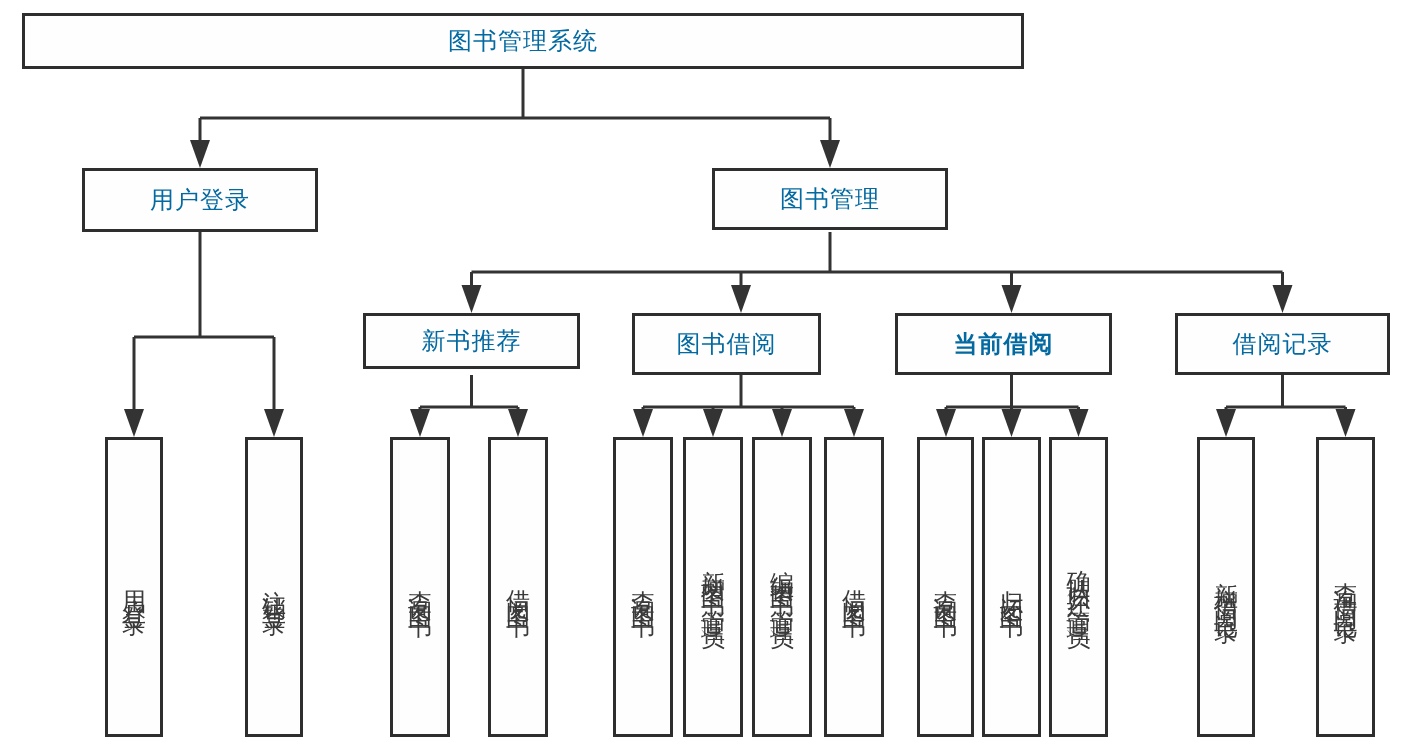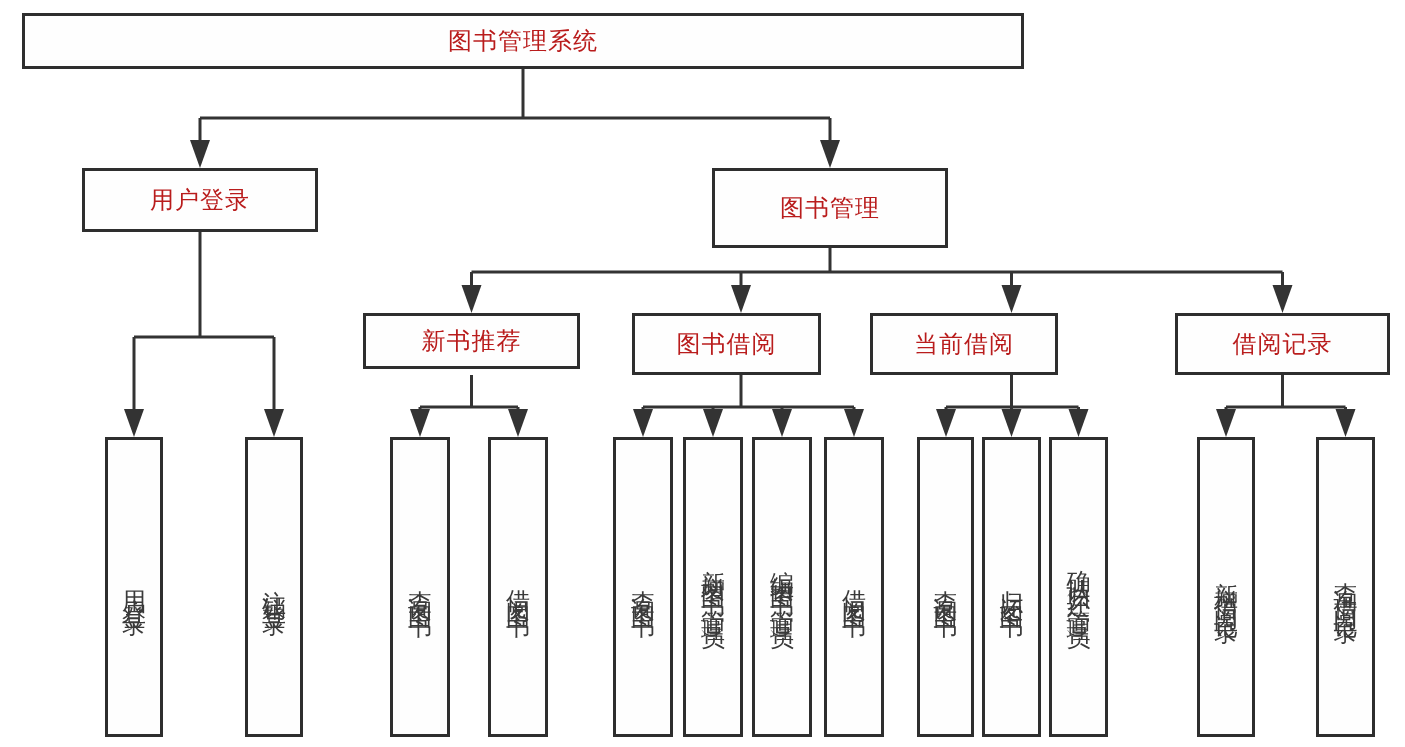--- a/index.html
+++ b/index.html
@@ -19,21 +19,21 @@
   }
   .hbox {
     position: absolute;
     box-sizing: border-box;
     border: 3px solid #2e2e2e;
     background: #fefefe;
     display: flex;
     align-items: center;
     justify-content: center;
     font-size: 24px;
-    color: #b91c1c;
+    color: #0369a1;
     letter-spacing: 1px;
     white-space: nowrap;
     z-index: 2;
   }
   .vbox {
     position: absolute;
     box-sizing: border-box;
     border: 3px solid #2e2e2e;
     background: #fefefe;
     display: flex;
@@ -117,25 +117,25 @@
       <path d="M1226 407 H1345.5" stroke="#333333" stroke-width="3" fill="none"></path>
       <path d="M1226 407 V415" stroke="#333333" stroke-width="3" fill="none"></path>
       <polygon points="1216,409 1236,409 1226,437" fill="#333333"></polygon>
       <path d="M1345.5 407 V415" stroke="#333333" stroke-width="3" fill="none"></path>
       <polygon points="1335.5,409 1355.5,409 1345.5,437" fill="#333333"></polygon>
     </svg>
 
   <div class="hbox" style="left:22px; top:13px; width:1002px; height:56px;">图书管理系统</div>
 
   <div class="hbox" style="left:82px; top:168px; width:236px; height:64px;">用户登录</div>
-  <div class="hbox" style="left:712px; top:168px; width:236px; height:80px;">图书管理</div>
+  <div class="hbox" style="left:712px; top:168px; width:236px; height:62px;">图书管理</div>
 
   <div class="hbox" style="left:363px; top:313px; width:217px; height:56px;">新书推荐</div>
   <div class="hbox" style="left:632px; top:313px; width:189px; height:62px;">图书借阅</div>
-  <div class="hbox" style="left:870px; top:313px; width:188px; height:62px;">当前借阅</div>
+  <div class="hbox" style="left:895px; top:313px; width:217px; height:62px;font-weight:bold;">当前借阅</div>
   <div class="hbox" style="left:1175px; top:313px; width:215px; height:62px;">借阅记录</div>
 
   <div class="vbox" style="left:105px; top:437px; width:58px; height:300px;">
     <span>用户登录</span>
   </div>
   <div class="vbox" style="left:245px; top:437px; width:58px; height:300px;">
     <span>注销登录</span>
   </div>
 
   <div class="vbox" style="left:390px; top:437px; width:60px; height:300px;">

